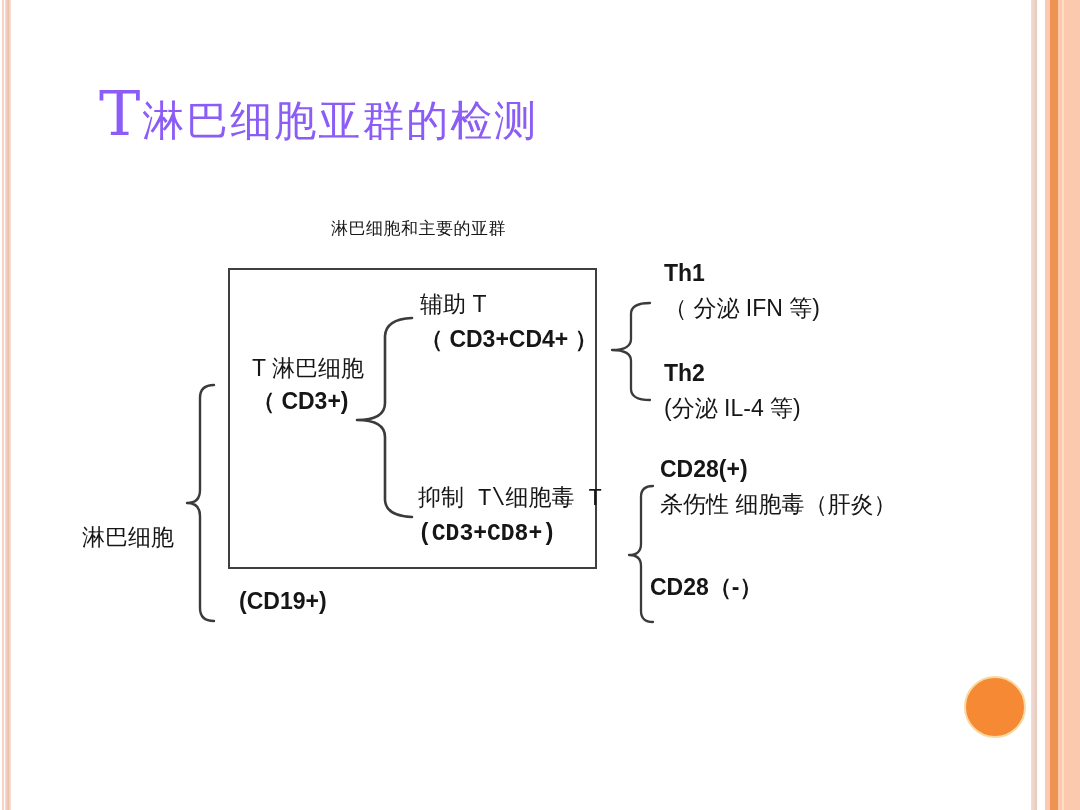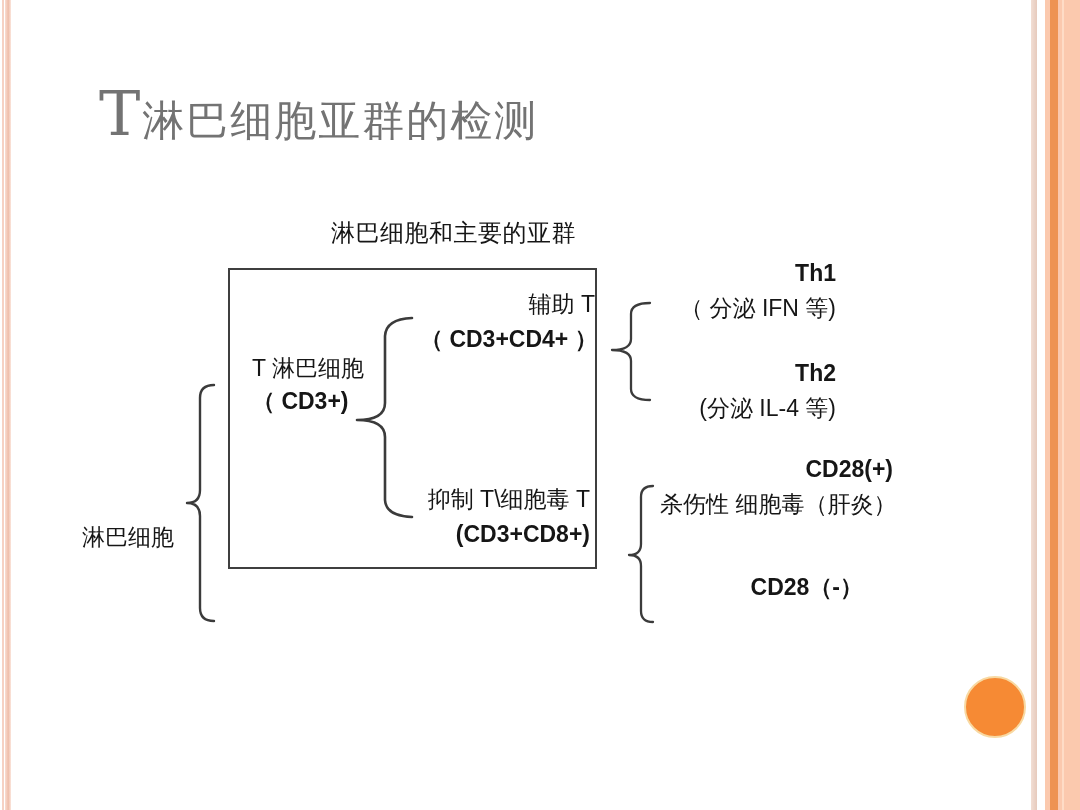--- a/index.html
+++ b/index.html
@@ -14,42 +14,42 @@
   .stripe-right-inner{position:absolute;left:1031px;top:0;width:6px;height:810px;
     background:linear-gradient(to right,#f2ded4,#e6cabc);}
   .band-right{position:absolute;left:1045px;top:0;width:35px;height:810px;background:#fbc9ae;}
   .stripe-orange{position:absolute;left:1050px;top:0;width:8px;height:810px;background:#ee9352;}
   .stripe-light{position:absolute;left:1062px;top:0;width:2px;height:810px;background:#fedcc6;}
   .accent-circle{position:absolute;left:964px;top:676px;width:62px;height:62px;border-radius:50%;
     background:#f68a34;border:2px solid #f8d9a2;box-sizing:border-box;}
 
   
   .slide-title{position:absolute;left:99px;top:83px;margin:0;font-weight:normal;
-    color:#737373;font-family:"DejaVu Serif","Liberation Serif",serif;
+    color:#8b5cf6;font-family:"DejaVu Serif","Liberation Serif",serif;
     white-space:nowrap;letter-spacing:2px;line-height:1;}
   .slide-title .initial{font-size:62px;}
   .slide-title .rest{font-size:42px;}
 
   
-  .diagram-heading{position:absolute;left:331px;top:219px;font-size:24px;line-height:1.2;
+  .diagram-heading{position:absolute;left:331px;top:219px;font-size:17px;line-height:1.2;
     letter-spacing:0.5px;white-space:nowrap;}
   .tbox{position:absolute;left:228px;top:268px;width:369px;height:301px;
     border:2px solid #3f3f3f;box-sizing:border-box;}
   .braces{position:absolute;left:0;top:0;pointer-events:none;}
 
   .label{position:absolute;font-size:23px;line-height:35px;white-space:nowrap;}
   .label .ln{display:block;}
   .b{font-weight:bold;}
-  .ctr{text-align:right;}
+  .ctr{text-align:left;}
 
   .lbl-lymph   {left:82px;  top:486px; line-height:26px;margin-top:38px;}
   .lbl-tcell   {left:252px; top:352px; line-height:33px;}
   .lbl-bcell   {left:239px; top:585px; line-height:33px;}
   .lbl-helper  {left:420px; top:287px; width:175px;}
-  .lbl-cytotox {left:418px; top:482px; width:172px;}
+  .lbl-cytotox {left:418px; top:482px; width:172px;font-family:Liberation Mono, monospace;}
   .lbl-th1     {left:664px; top:256px; width:172px;}
   .lbl-th2     {left:664px; top:356px; width:172px;}
   .lbl-cd28p   {left:660px; top:452px; width:233px;}
   .lbl-cd28n   {left:650px; top:554px; width:213px;margin-top:16px;}
 </style>
 </head>
 <body>
 
 <div class="slide">
 
@@ -77,20 +77,21 @@
   <div class="label lbl-lymph">
     <span class="ln">淋巴细胞</span>
   </div>
 
   <div class="label lbl-tcell">
     <span class="ln">T 淋巴细胞</span>
     <span class="ln b">（ CD3+)</span>
   </div>
 
   <div class="label lbl-bcell">
+    <span class="ln b">(CD19+)</span>
   </div>
 
   <div class="label lbl-helper ctr">
     <span class="ln">辅助 T</span>
     <span class="ln b">（ CD3+CD4+ ）</span>
   </div>
 
   <div class="label lbl-cytotox ctr">
     <span class="ln">抑制 T\细胞毒 T</span>
     <span class="ln b">(CD3+CD8+)</span>

